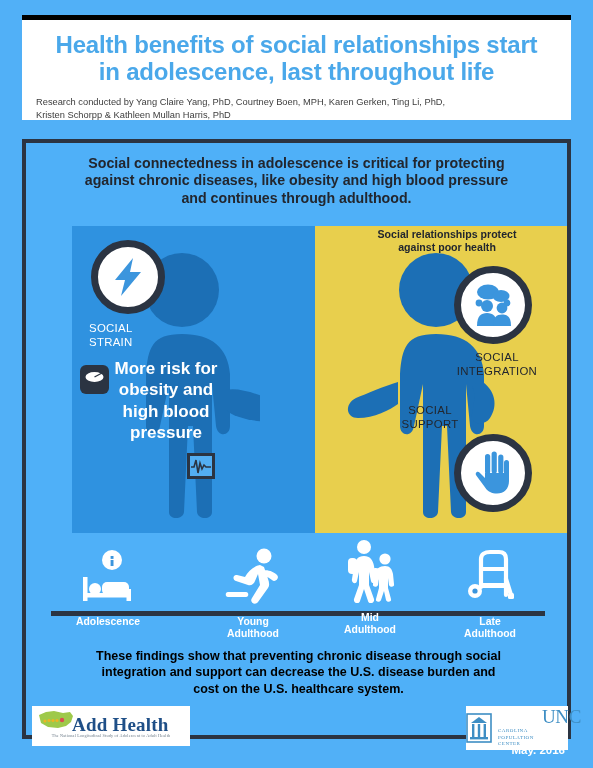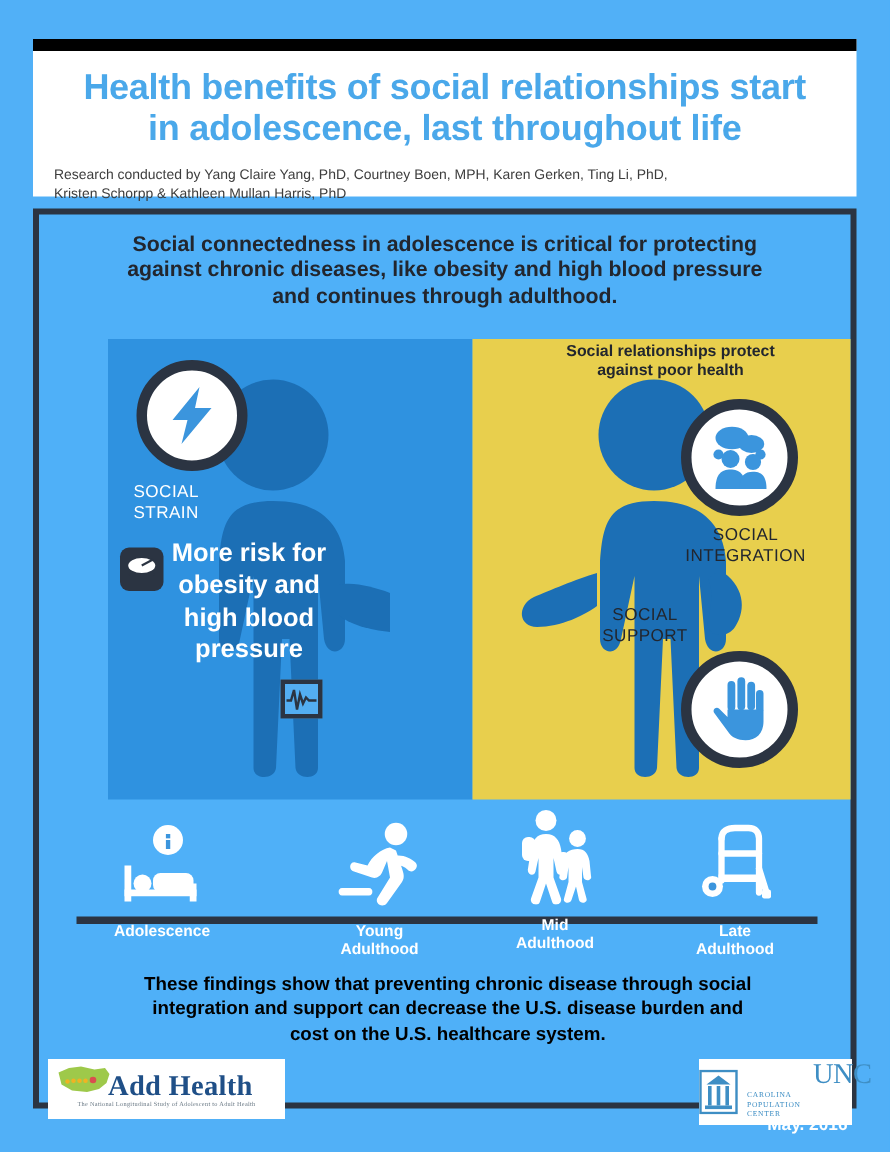--- a/index.html
+++ b/index.html
@@ -10,23 +10,23 @@
     overflow:hidden;
     position:relative;
   }
   .page{
     position:absolute;inset:0;
     background:#51b0f7;
   }
 
   
   .header{
-    position:absolute;left:22px;top:26px;width:549px;height:105px;
+    position:absolute;left:22px;top:15px;width:549px;height:105px;
     background:#ffffff;
-    border-top:8px solid #000000;
+    border-top:5px solid #000000;
     box-sizing:border-box;
     padding:8px 14px 0 14px;
   }
   .title{
     color:#4aa8ea;
     font-size:24px;
     font-weight:bold;
     line-height:1.12;
     text-align:center;
     letter-spacing:-0.2px;

